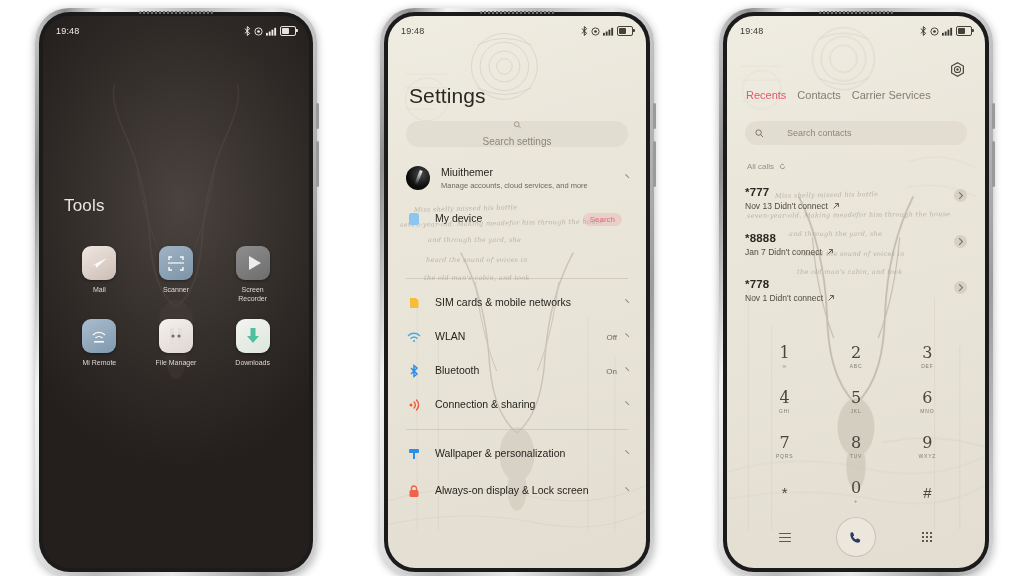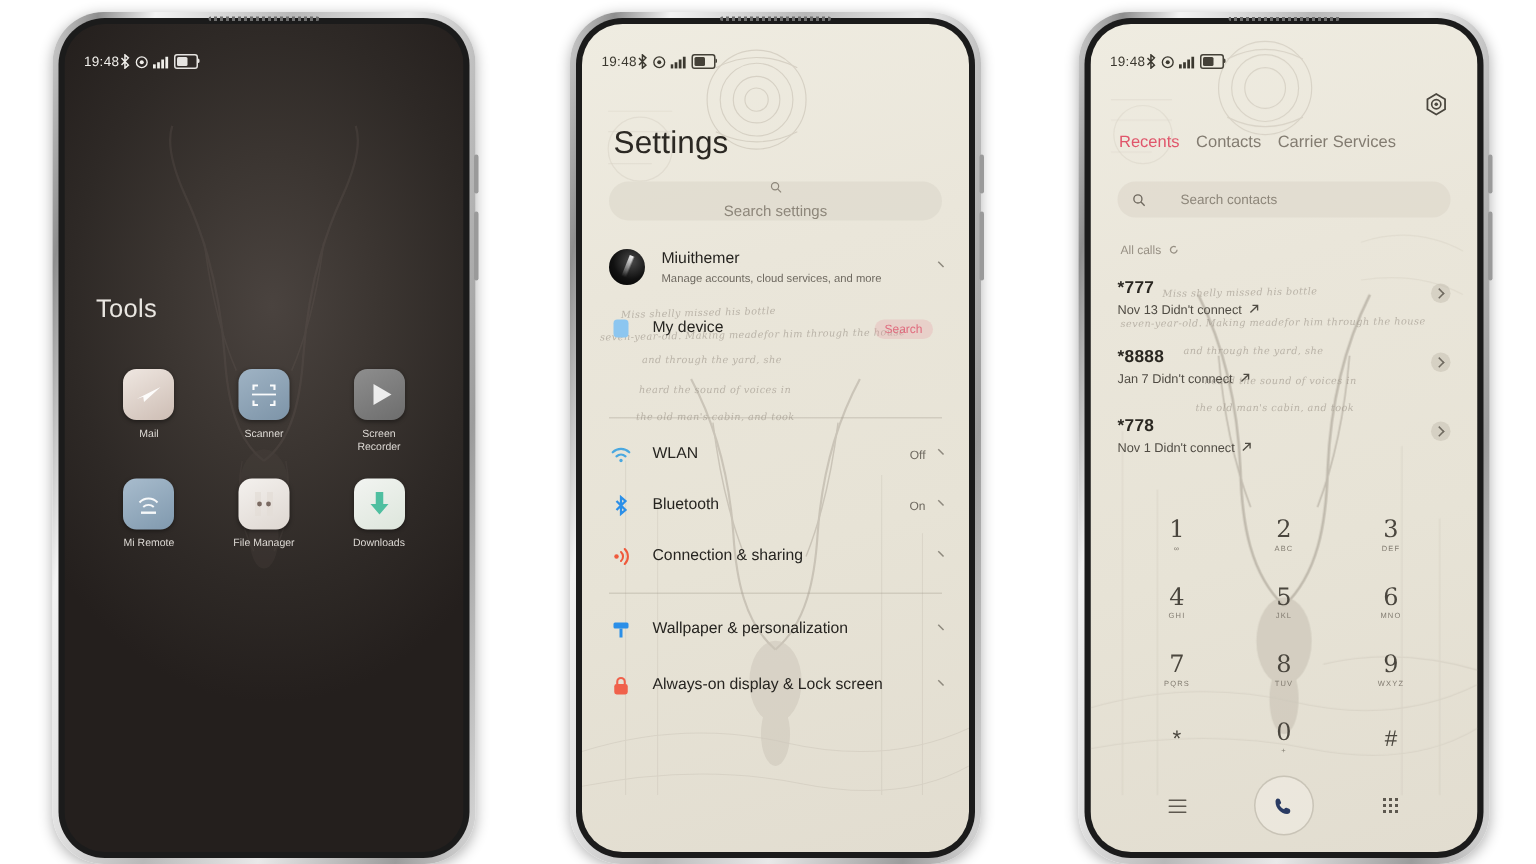--- a/index.html
+++ b/index.html
@@ -18,21 +18,21 @@
   .btn-side{position:absolute;right:-2px;width:3px;border-radius:2px;background:#9a9a9a;}
   .btn-side.b1{top:95px;height:26px;}
   .btn-side.b2{top:133px;height:46px;}
 
   #p1{left:35px;top:8px;width:274px;height:560px;}
   #p2{left:380px;top:8px;width:266px;height:560px;}
   #p3{left:719px;top:8px;width:266px;height:560px;}
 
   
   .statusbar{position:absolute;top:0;left:0;right:0;height:22px;display:flex;align-items:center;
-             padding:14px 13px;font-size:9px;letter-spacing:.2px;z-index:6;}
+             justify-content:space-between;padding:4px 13px;font-size:9px;letter-spacing:.2px;z-index:6;}
   .sb-right{display:flex;align-items:center;gap:3px;}
   .sb-ico{display:block;}
   .bat{width:14px;height:7.5px;border-radius:2px;border:1px solid currentColor;position:relative;opacity:.95;}
   .bat:before{content:"";position:absolute;left:1px;top:1px;bottom:1px;width:7px;background:currentColor;border-radius:1px;}
   .bat:after{content:"";position:absolute;right:-2.5px;top:2px;width:1.5px;height:3px;background:currentColor;border-radius:0 1px 1px 0;}
   .dark .statusbar{color:#f0eeea;}
   .light .statusbar{color:#3b382f;}
 
   
   .home{position:absolute;inset:0;background:
@@ -317,20 +317,31 @@
                 </svg>
             </div>
             <div class="txt">
               <div class="nm">My device</div>
             </div>
             <div class="badge">Search</div>
           </div>
 
           <div class="sep" style="margin-top:42px;"></div>
 
+          <div class="srow">
+            <div class="ic">
+              <svg width="16" height="16" viewBox="0 0 16 16">
+                  <path d="M4 3 h6 l2.5 2.5 V13 a0 0 0 0 1 0 0 H4 Z" fill="#f6bd3b"></path>
+                </svg>
+            </div>
+            <div class="txt">
+              <div class="nm">SIM cards &amp; mobile networks</div>
+            </div>
+            <div class="chev"></div>
+          </div>
 
           <div class="srow">
             <div class="ic">
               <svg width="16" height="16" viewBox="0 0 16 16" fill="none" stroke="#4aa8e0" stroke-width="1.5" stroke-linecap="round">
                 <path d="M2.5 6.5 a8 8 0 0 1 11 0"></path>
                   <path d="M5 9.2 a4.6 4.6 0 0 1 6 0"></path>
                 <circle cx="8" cy="12" r="1.1" fill="#4aa8e0" stroke="none"></circle>
               </svg>
             </div>
             <div class="txt">

